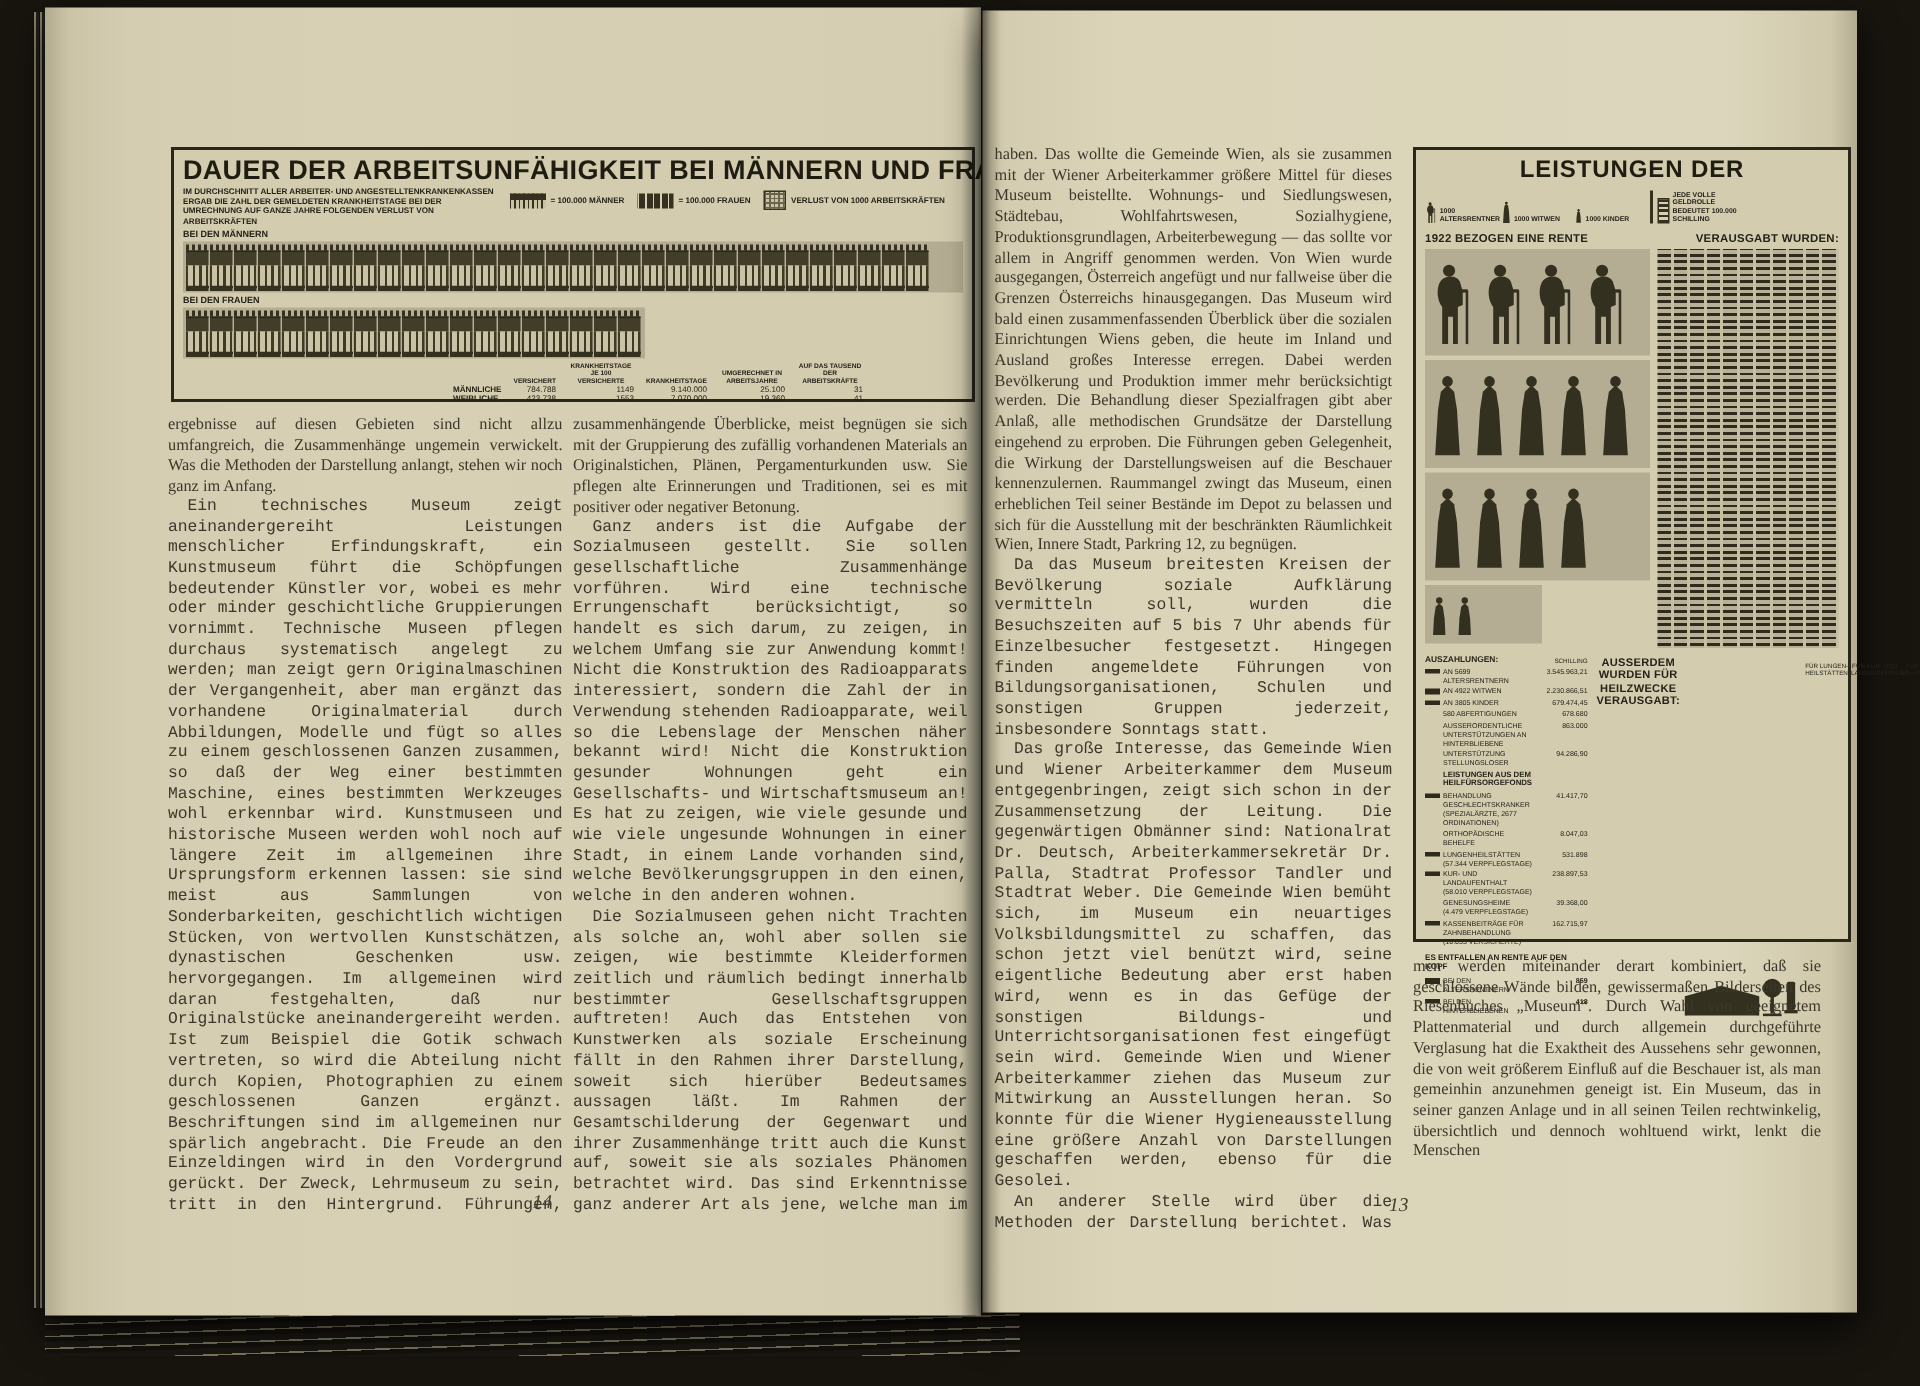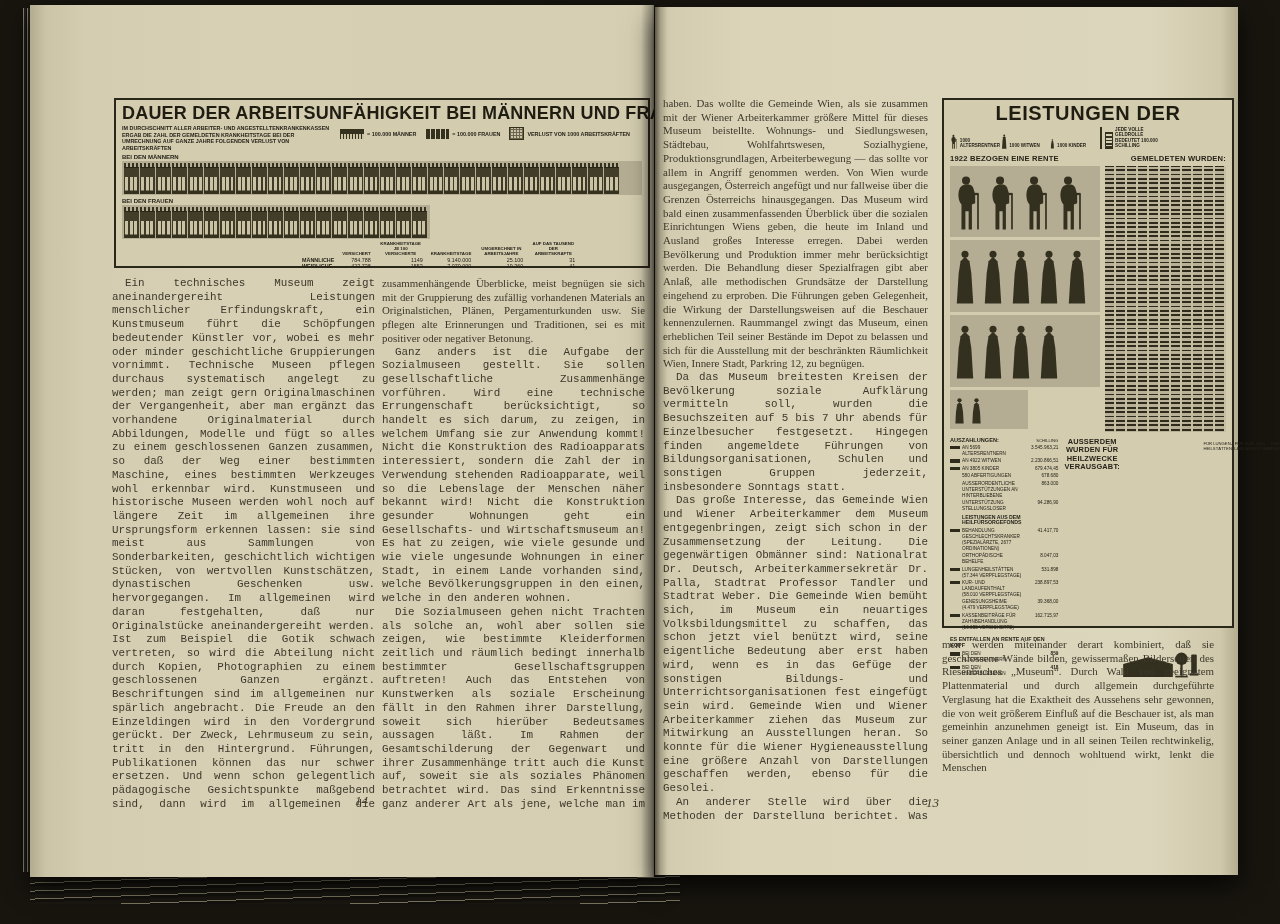--- a/index.html
+++ b/index.html
@@ -53,21 +53,21 @@
   .bld .chim{height:4px;background:repeating-linear-gradient(90deg,#35311f 0 2px,rgba(0,0,0,0) 2px 4px);}
   .bld .roof{height:9px;background:#423d28;border-top:1px solid #29261a;}
   .bld .wall{height:15px;background:repeating-linear-gradient(90deg,#3f3a26 0 1.5px,#c9c2a4 1.5px 4.5px);
     border-bottom:2.5px solid #35311f;box-shadow:inset 0 -6px 0 -4.5px #35311f;}
   .lc-table{margin:3px 0 0 176px;font-size:5.4px;line-height:6px;border-collapse:collapse;}
   .lc-table th{font-size:4.4px;line-height:4.8px;font-weight:bold;text-align:center;padding:0 4px;vertical-align:bottom;max-width:44px;}
   .lc-table td{text-align:right;padding:0 4px;}
   .lc-table td.rl{text-align:left;font-weight:bold;}
   
   .rc{left:287px;top:91px;width:292px;height:530px;padding:4px 6px;}
-  .rc-title{font-size:20px;line-height:19px;font-weight:bold;text-align:center;letter-spacing:.6px;color:#1f1c12;}
+  .rc-title{font-size:16px;line-height:19px;font-weight:bold;text-align:center;letter-spacing:.6px;color:#1f1c12;}
   .rc-legend{display:flex;align-items:flex-end;gap:5px;margin-top:4px;}
   .rc-leg-item{display:flex;align-items:flex-end;gap:2px;font-size:4.6px;line-height:5.4px;font-weight:bold;}
   .rc-leg-item .txt{width:36px;}
   .coinnote{border-left:2px solid #35311f;padding-left:3px;margin-left:2px;width:60px;}
   .coinroll{width:6px;height:15px;border:1px solid #35311f;flex:none;
     background:repeating-linear-gradient(0deg,#35311f 0 1.6px,#d6cfb3 1.6px 3.4px);}
   .rc-colheads{display:flex;justify-content:space-between;align-items:baseline;margin:5px 0 3px;}
   .rc-colheads .h{font-size:7.6px;font-weight:bold;letter-spacing:.2px;}
   .rc-main{display:flex;height:266px;}
   .figs{width:150px;display:flex;flex-direction:column;}
@@ -420,20 +420,21 @@
         <td>7.070.000</td>
         <td>19.360</td>
         <td>41</td>
       </tr>
     </tbody>
       </table>
   </div>
 
   <div class="col" style="left:82px;top:272px;width:263px;height:532px;">
 
+  <p class="para">ergebnisse auf diesen Gebieten sind nicht allzu umfangreich, die Zusammenhänge ungemein verwickelt. Was die Methoden der Darstellung anlangt, stehen wir noch ganz im Anfang.</p>
       <p class="para indent">Ein technisches Museum zeigt aneinandergereiht Leistungen menschlicher Erfindungskraft, ein Kunstmuseum führt die Schöpfungen bedeutender Künstler vor, wobei es mehr oder minder geschichtliche Gruppierungen vornimmt. Technische Museen pflegen durchaus systematisch angelegt zu werden; man zeigt gern Originalmaschinen der Vergangenheit, aber man ergänzt das vorhandene Originalmaterial durch Abbildungen, Modelle und fügt so alles zu einem geschlossenen Ganzen zusammen, so daß der Weg einer bestimmten Maschine, eines bestimmten Werkzeuges wohl erkennbar wird. Kunstmuseen und historische Museen werden wohl noch auf längere Zeit im allgemeinen ihre Ursprungsform erkennen lassen: sie sind meist aus Sammlungen von Sonderbarkeiten, geschichtlich wichtigen Stücken, von wertvollen Kunstschätzen, dynastischen Geschenken usw. hervorgegangen. Im allgemeinen wird daran festgehalten, daß nur Originalstücke aneinandergereiht werden. Ist zum Beispiel die Gotik schwach vertreten, so wird die Abteilung nicht durch Kopien, Photographien zu einem geschlossenen Ganzen ergänzt. Beschriftungen sind im allgemeinen nur spärlich angebracht. Die Freude an den Einzeldingen wird in den Vordergrund gerückt. Der Zweck, Lehrmuseum zu sein, tritt in den Hintergrund. Führungen, Publikationen können das nur schwer ersetzen. Und wenn schon gelegentlich pädagogische Gesichtspunkte maßgebend sind, dann wird im allgemeinen die Pflege des Kunstverständnisses ins Auge gefaßt und nicht das Verstehen der Kunst aus ihrer Zeit heraus. Auch die historischen Museen geben selten</p>
     </div>
   <div class="col" style="left:352px;top:272px;width:263px;height:532px;">
 
   <p class="para">zusammenhängende Überblicke, meist begnügen sie sich mit der Gruppierung des zufällig vorhandenen Materials an Originalstichen, Plänen, Pergamenturkunden usw. Sie pflegen alte Erinnerungen und Traditionen, sei es mit positiver oder negativer Betonung.</p>
       <p class="para indent">Ganz anders ist die Aufgabe der Sozialmuseen gestellt. Sie sollen gesellschaftliche Zusammenhänge vorführen. Wird eine technische Errungenschaft berücksichtigt, so handelt es sich darum, zu zeigen, in welchem Umfang sie zur Anwendung kommt! Nicht die Konstruktion des Radioapparats interessiert, sondern die Zahl der in Verwendung stehenden Radioapparate, weil so die Lebenslage der Menschen näher bekannt wird! Nicht die Konstruktion gesunder Wohnungen geht ein Gesellschafts- und Wirtschaftsmuseum an! Es hat zu zeigen, wie viele gesunde und wie viele ungesunde Wohnungen in einer Stadt, in einem Lande vorhanden sind, welche Bevölkerungsgruppen in den einen, welche in den anderen wohnen.</p>
       <p class="para indent">Die Sozialmuseen gehen nicht Trachten als solche an, wohl aber sollen sie zeigen, wie bestimmte Kleiderformen zeitlich und räumlich bedingt innerhalb bestimmter Gesellschaftsgruppen auftreten! Auch das Entstehen von Kunstwerken als soziale Erscheinung fällt in den Rahmen ihrer Darstellung, soweit sich hierüber Bedeutsames aussagen läßt. Im Rahmen der Gesamtschilderung der Gegenwart und ihrer Zusammenhänge tritt auch die Kunst auf, soweit sie als soziales Phänomen betrachtet wird. Das sind Erkenntnisse ganz anderer Art als jene, welche man im Interesse gesteigerten Kunstverständnisses zu verbreiten sich bemüht. Beides hat nebeneinander Sinn und Bedeutung.</p>
       <p class="para indent">Das Gesellschafts- und Wirtschaftsmuseum hat im Sinne seiner Gründung vor allem Probleme zu behandeln unternommen, die aktuelle Bedeutung</p>
     </div>
   <div class="pageno" style="left:325px;top:788px;">14</div>
@@ -477,21 +478,21 @@
         <span class="txt">1000 KINDER</span>
       </div>
       <div class="rc-leg-item coinnote">
         <span class="coinroll"></span>
         <span class="txt" style="width:52px">JEDE VOLLE GELDROLLE BEDEUTET 100.000 SCHILLING</span>
       </div>
     </div>
 
     <div class="rc-colheads">
       <span class="h">1922 BEZOGEN EINE RENTE</span>
-      <span class="h">GEMELDETEN WURDEN:</span>
+      <span class="h">VERAUSGABT WURDEN:</span>
     </div>
 
     <div class="rc-main">
       <div class="figs">
         <div class="figrow">
           <svg class="fig oldman" viewBox="0 0 46 88">
               <circle cx="20" cy="11" r="6.2"></circle>
               <path d="M10 24 C13 16 27 14 31 22 L34 32 L34 46 L29 48 L29 86 L24 86 L24 58 L19 58 L19 86 L13 86 L13 48 C8 42 7 31 10 24 Z"></path>
               <rect x="31" y="30" width="8" height="3.4"></rect>
               <rect x="37" y="31" width="2.6" height="55"></rect>

